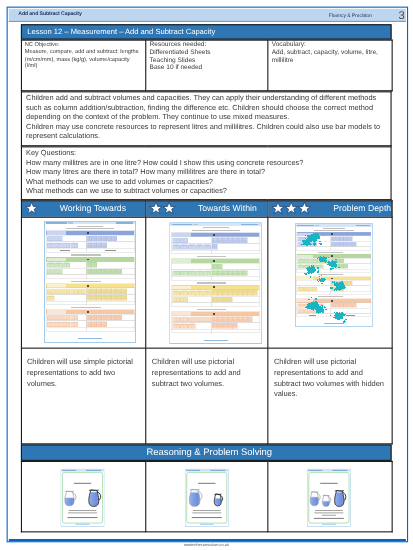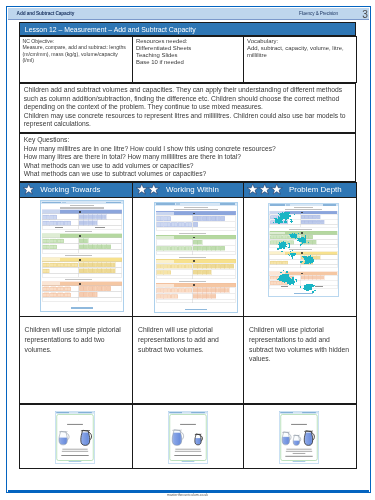--- a/index.html
+++ b/index.html
@@ -29,21 +29,21 @@
   table.t .inforow .c1{font-size:5.15px;line-height:6.1px;}
   table.t .inforow .c2{font-size:5.95px;line-height:6.9px;}
   table.t .inforow .c3{font-size:5.95px;line-height:6.85px;}
   .inforow td{height:46px;}
   .ovrow td{height:49px;}
   .kqrow td{height:47px;}
   table.t.para td{font-size:6.72px;line-height:8.5px;padding:2.2px 4.2px;}
   table.t .starsrow td{padding:0;border:1px solid #1a1a1a;background:#2e76b4;height:15px;line-height:0;}
   .starcell{display:flex;align-items:center;height:13px;color:#fff;font-size:7.9px;line-height:9px;}
   .starcell .sw{display:inline-flex;gap:0.6px;padding-left:3.3px;align-items:center;}
-  .starcell .lbl{padding-left:6px;}
+  .starcell .lbl{padding-left:6px;margin-left:14px;}
   .thumbrow td{padding:0;height:119px;vertical-align:top;position:relative;}
   .thumbwrap{position:absolute;}
   .tw1{left:20px;top:2px}.tw2{left:20.5px;top:4px}.tw3{left:23.5px;top:4px}
   table.t .descrow td{height:87px;font-size:6.8px;line-height:9.7px;padding:8.5px 5px 0 5px;
     vertical-align:top;}
   .rsband{height:15px;width:337.5px;background:#2e76b4;border:1px solid #1a1a1a;
     box-sizing:border-box;color:#fff;font-size:8.6px;display:flex;
     align-items:center;justify-content:center;padding-left:6px;}
   .rsrow td{padding:0;height:64px;vertical-align:top;position:relative;}
   .rw{position:absolute;left:35px;top:6px}
@@ -139,21 +139,21 @@
         <td class="c2">
           <div class="starcell">
             <span class="sw">
                   <svg class="star" width="11.5" height="12" viewBox="0 0 22 23" aria-hidden="true">
                     <path d="M11 1.6 14 9.1 21.6 9.1 15.5 13.9 17.9 21.4 11 16.8 4.1 21.4 6.5 13.9 0.4 9.1 8 9.1Z" fill="#ffffff" stroke="#203f6e" stroke-width="1.3" stroke-linejoin="round"></path>
                   </svg>
                   <svg class="star" width="11.5" height="12" viewBox="0 0 22 23" aria-hidden="true">
                     <path d="M11 1.6 14 9.1 21.6 9.1 15.5 13.9 17.9 21.4 11 16.8 4.1 21.4 6.5 13.9 0.4 9.1 8 9.1Z" fill="#ffffff" stroke="#203f6e" stroke-width="1.3" stroke-linejoin="round"></path>
                   </svg>
                 </span>
-            <span class="lbl">Working Within</span>
+            <span class="lbl">Towards Within</span>
           </div>
         </td>
         <td class="c3">
           <div class="starcell">
             <span class="sw">
                   <svg class="star" width="11.5" height="12" viewBox="0 0 22 23" aria-hidden="true">
                     <path d="M11 1.6 14 9.1 21.6 9.1 15.5 13.9 17.9 21.4 11 16.8 4.1 21.4 6.5 13.9 0.4 9.1 8 9.1Z" fill="#ffffff" stroke="#203f6e" stroke-width="1.3" stroke-linejoin="round"></path>
                   </svg>
                   <svg class="star" width="11.5" height="12" viewBox="0 0 22 23" aria-hidden="true">
                     <path d="M11 1.6 14 9.1 21.6 9.1 15.5 13.9 17.9 21.4 11 16.8 4.1 21.4 6.5 13.9 0.4 9.1 8 9.1Z" fill="#ffffff" stroke="#203f6e" stroke-width="1.3" stroke-linejoin="round"></path>
@@ -1886,20 +1886,23 @@
         </td>
       </tr>
       <tr class="descrow">
         <td class="c1">Children will use simple pictorial representations to add two volumes.</td>
         <td class="c2">Children will use pictorial representations to add and subtract two volumes.</td>
         <td class="c3">Children will use pictorial representations to add and subtract two volumes with hidden values.</td>
       </tr>
     </tbody>
       </table>
 
+    <div class="rsband">
+      <span>Reasoning &amp; Problem Solving</span>
+    </div>
 
     <table class="t">
       <tbody>
           <tr class="rsrow">
         <td class="c1">
           <div class="thumbwrap rw">
                 <svg width="40" height="53" viewBox="0 0 76 100">
                   <rect x="0.5" y="0.5" width="75" height="99" fill="#ffffff" stroke="#9cc7e8" stroke-width="1"></rect>
                   <rect x="1" y="1" width="74" height="3.6" fill="#cfe2f3"></rect>
                   <rect x="2.6" y="1.7" width="24" height="2" fill="#6fa3d0" opacity=".85"></rect>

